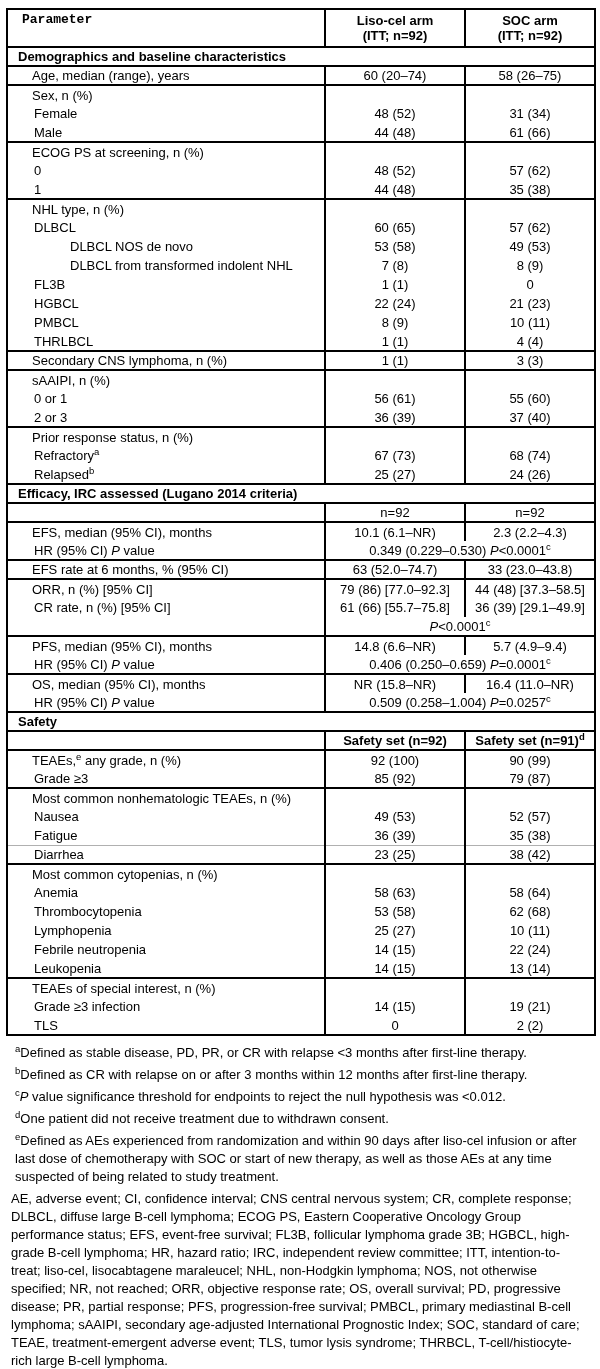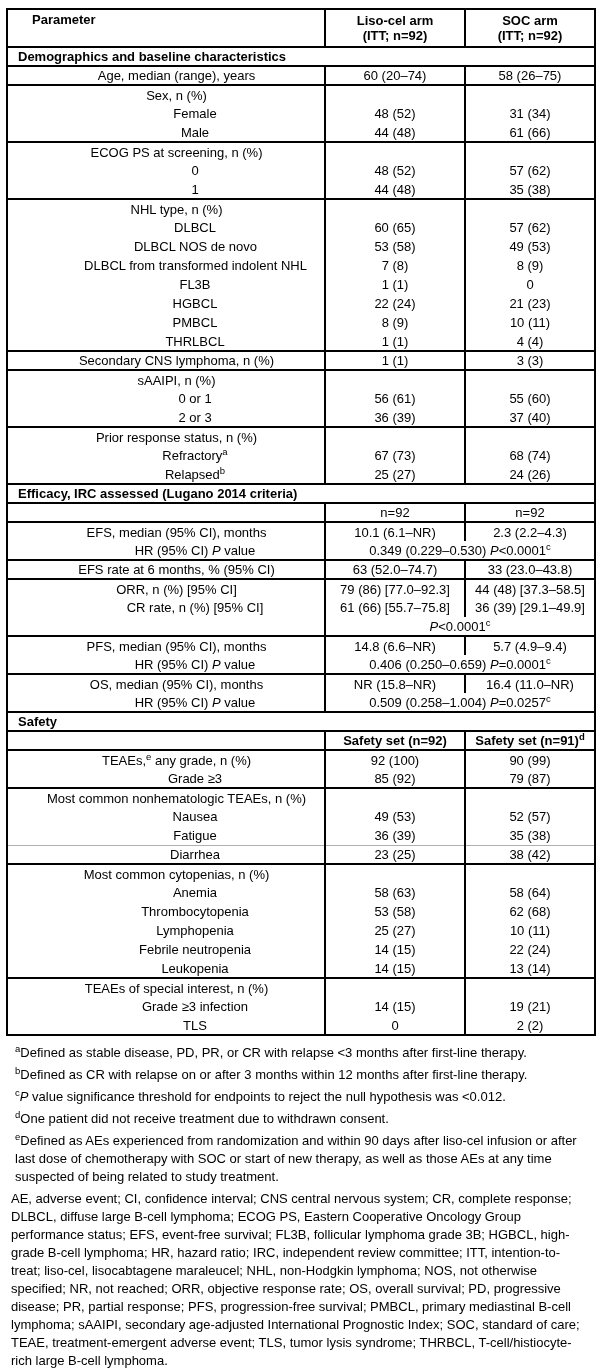--- a/index.html
+++ b/index.html
@@ -15,33 +15,33 @@
     border-collapse:collapse; width:588px; table-layout:fixed;
     font-size:13px; line-height:15px; border:2px solid #000;
   }
   col.c1 { width:318px; } col.c2 { width:140px; } col.c3 { width:130px; }
 
   th, td { padding:1px 3px; vertical-align:middle; overflow:hidden; }
   tr { height:19px; }
   thead tr { height:38px; }
 
   th { border:2px solid #000; font-weight:bold; }
-  th.param { text-align:left; vertical-align:top; padding-left:24px; padding-top:2px; }
+  th.param { text-align:left; vertical-align:top; padding-left:14px; padding-top:2px;font-family:Liberation Mono, monospace; }
   th.arm   { text-align:center; white-space:pre-line; }
 
   td { border-left:2px solid #000; border-right:2px solid #000; border-top:0; border-bottom:0; }
   tr.top > td { border-top:2px solid #000; }
   tr.topthin > td { border-top:1px solid #b0b0b0; }
   tr.section > td {
     border-top:2px solid #000; border-bottom:2px solid #000;
     font-weight:bold; text-align:left; padding-left:10px;
   }
-  td.lbl { text-align:center; }
+  td.lbl { text-align:left; }
   td.ind1 { padding-left:24px; }
-  td.ind2 { padding-left:61px; }
+  td.ind2 { padding-left:26px; }
   td.ind3 { padding-left:62px; }
   td.val { text-align:center; }
   td.vb  { font-weight:bold; }
 
   sup { font-size:9.5px; line-height:0; }
   i { font-style:italic; }
 
   .fns { margin-top:8px; padding:0 5px 0 5px; font-size:13px; line-height:18px; }
   .fn  { margin:4px; }
   .abbr { margin:0; }

